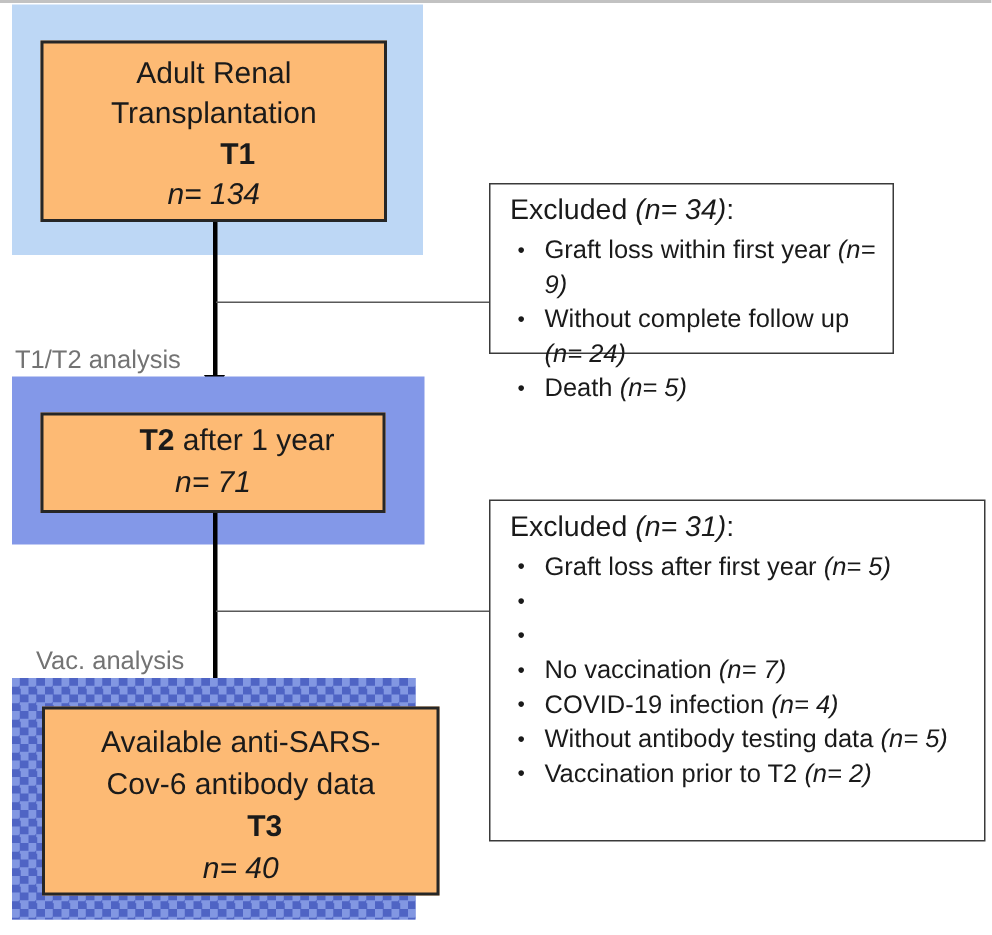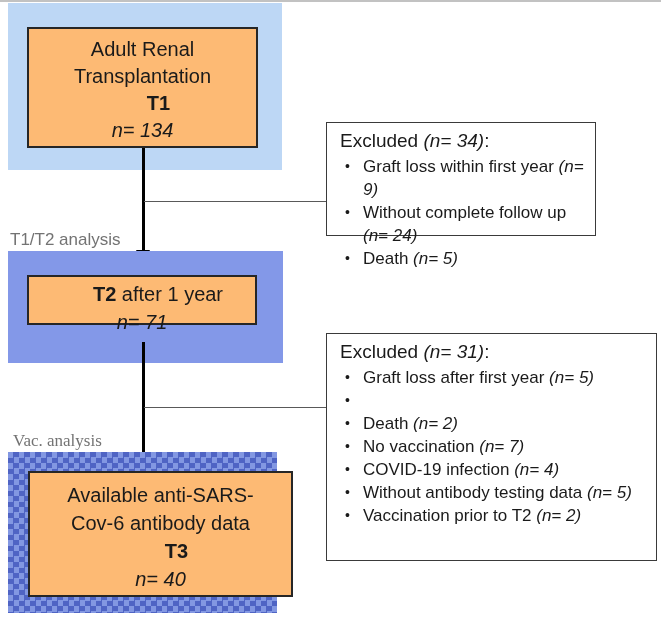--- a/index.html
+++ b/index.html
@@ -34,21 +34,21 @@
   
   .node-box {
     position: absolute;
     background: #fdba74;
     border: 2px solid #262626;
     text-align: center;
     font-size: 20px;
     color: #1a1a1a;
   }
   .inner-t1 { left: 27px; top: 27px; width: 231px; height: 121px; line-height: 27px; padding-top: 7px; }
-  .inner-t2 { left: 27px; top: 275px; width: 230px; height: 50px; line-height: 28px; padding-top: 3px; }
+  .inner-t2 { left: 27px; top: 275px; width: 230px; height: 67px; line-height: 28px; padding-top: 3px; }
   .inner-t3 { left: 28px; top: 471px; width: 265px; height: 126px; line-height: 28px; padding-top: 8px; }
   .bold { font-weight: bold; margin-left: 32px; }
   .italic { font-style: italic; }
   
   .vline { position: absolute; width: 3px; background: #000000; }
   .vline1 { left: 142px; top: 148px; height: 104px; }
   .vline2 { left: 142px; top: 342px; height: 113px; }
   .arrowhead {
     position: absolute;
     width: 0; height: 0;
@@ -69,21 +69,21 @@
     padding: 7px 4px 4px 13px;
   }
   .excl1 { left: 326px; top: 122px; width: 270px; height: 114px; }
   .excl2 { left: 326px; top: 333px; width: 331px; height: 228px; }
   .excl-title { font-size: 19px; line-height: 22px; margin-bottom: 3px; color: #1a1a1a; }
   .excl-item { display: flex; font-size: 17px; line-height: 23px; color: #1a1a1a; }
   .bullet { flex: 0 0 23px; padding-left: 5px; font-size: 14px; }
   
   .stage-label { position: absolute; font-size: 17px; color: #737373; }
   .label1 { left: 10px; top: 230px; }
-  .label2 { left: 13px; top: 431px; font-family: Liberation Serif, serif; }
+  .label2 { left: 24px; top: 431px; }
 </style>
 </head>
 <body>
 
 <div class="canvas">
 
   <div class="topline"></div>
 
   <div class="group-rect t1-rect"></div>
   <div class="node-box inner-t1">
@@ -138,21 +138,20 @@
           <span class="bullet">•</span>
           <span><span>Graft loss after first year </span><span class="italic">(n= 5)</span></span>
         </div>
 
         <div class="excl-item">
           <span class="bullet">•</span>
         </div>
 
         <div class="excl-item">
           <span class="bullet">•</span>
-          <span><span>Death </span><span class="italic">(n= 2)</span></span>
         </div>
 
         <div class="excl-item">
           <span class="bullet">•</span>
           <span><span>No vaccination </span><span class="italic">(n= 7)</span></span>
         </div>
 
         <div class="excl-item">
           <span class="bullet">•</span>
           <span><span>COVID-19 infection </span><span class="italic">(n= 4)</span></span>

